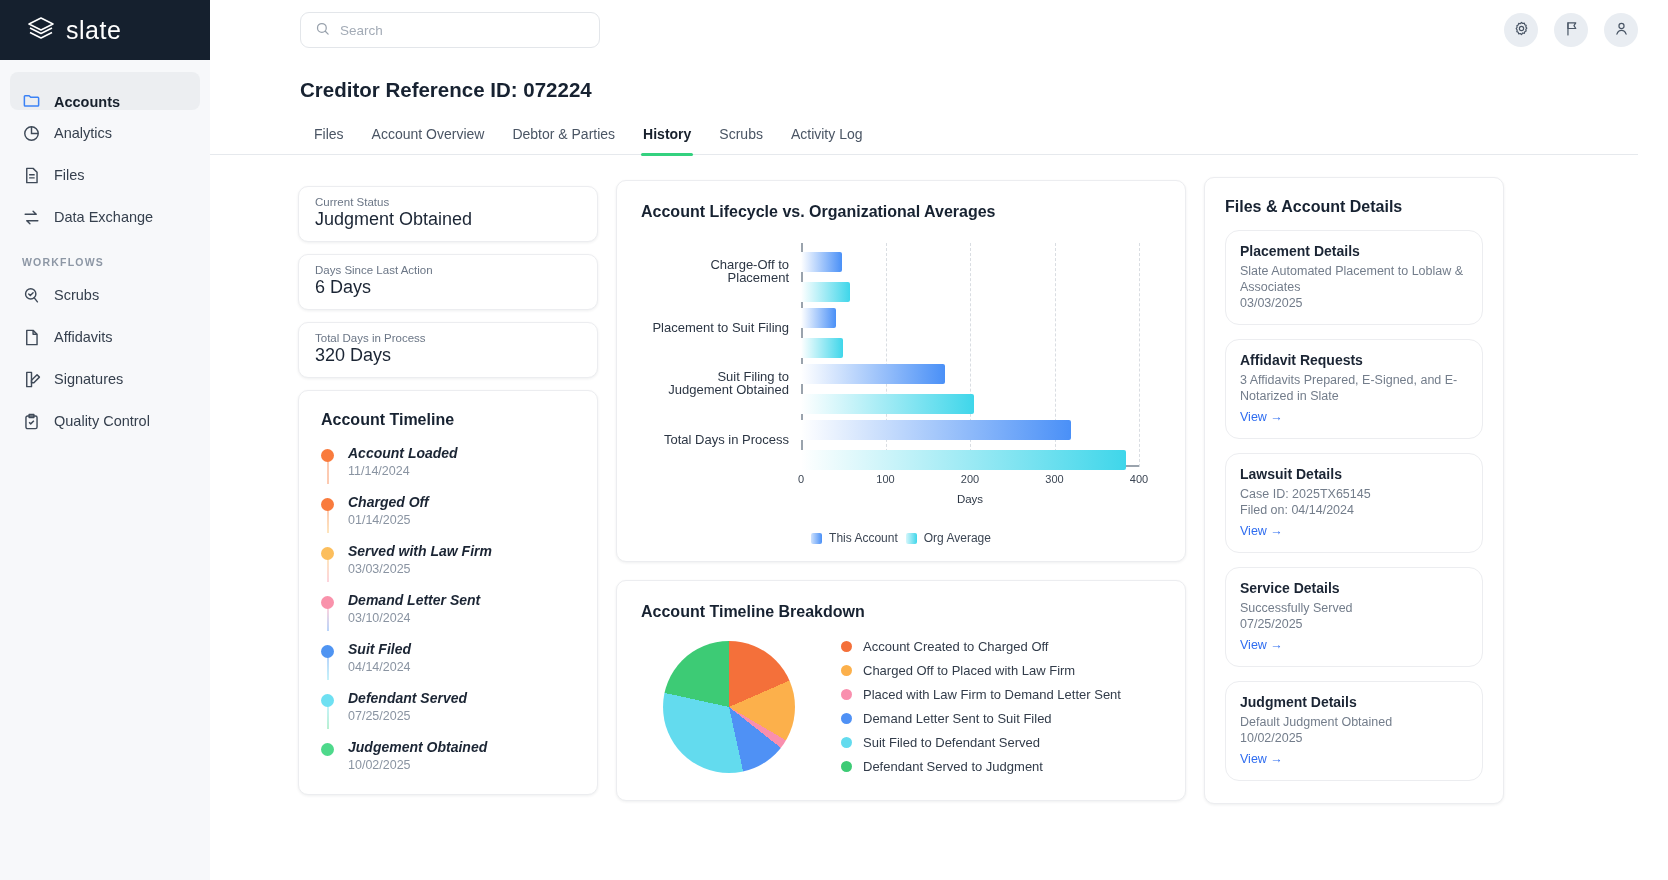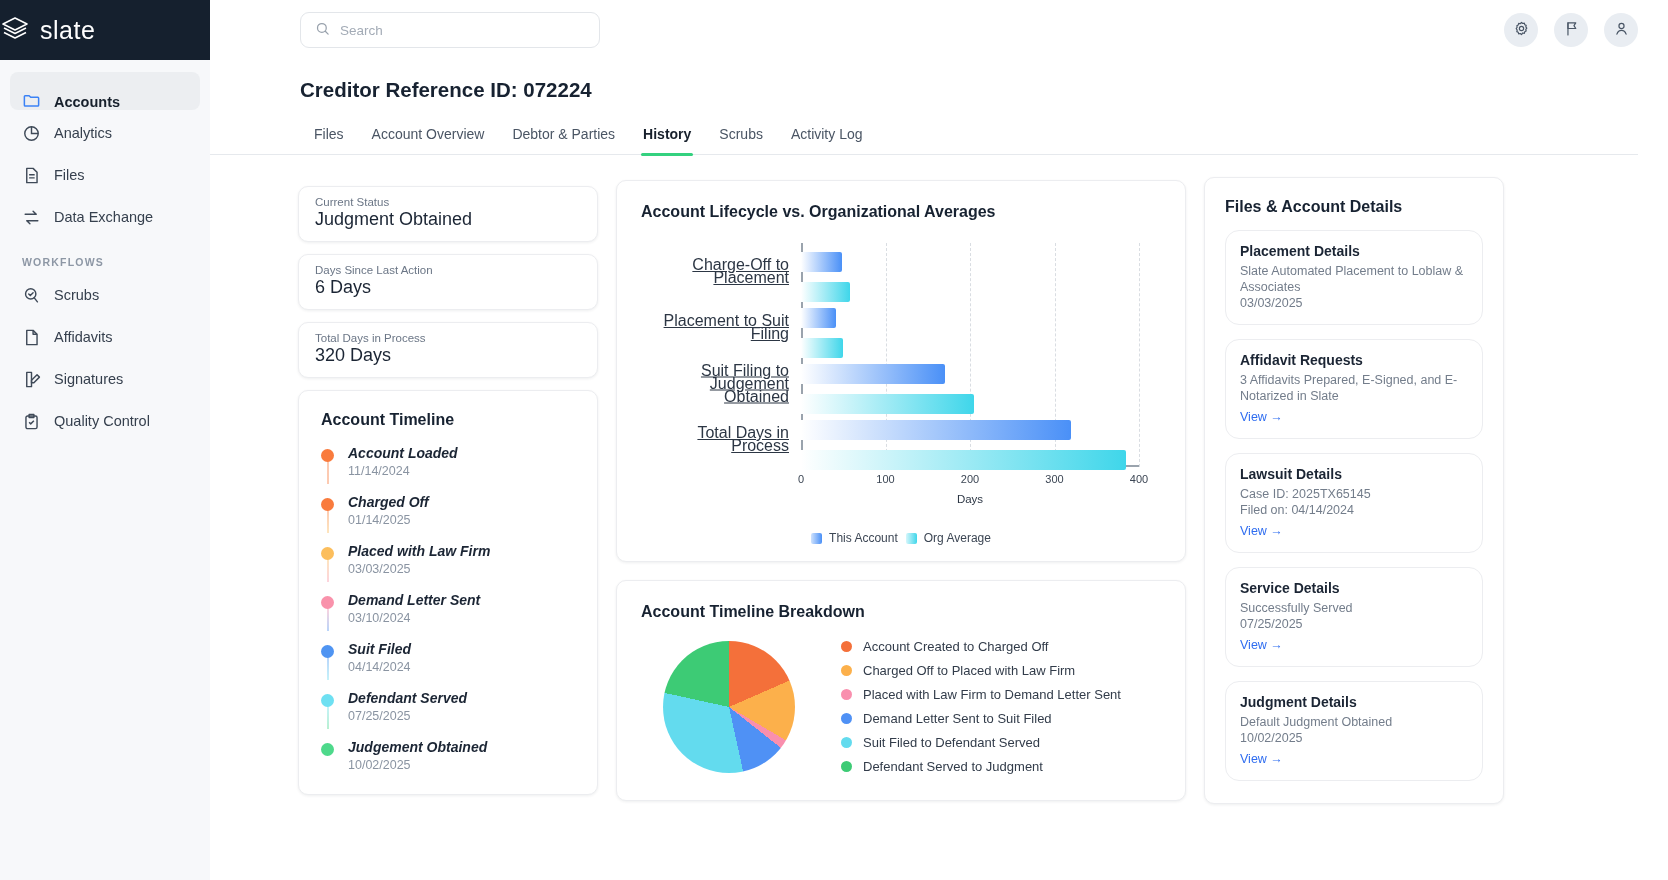--- a/index.html
+++ b/index.html
@@ -14,20 +14,21 @@
 
   
   .sidebar {
     width: 210px; min-width: 210px; height: 880px;
     background: #f7f8fa;
     display: flex; flex-direction: column;
   }
   .brand {
     height: 60px; background: #15202e;
     display: flex; align-items: center; gap: 10px;
+    padding-left: 26px;
   }
   .brand-name { color: #fff; font-size: 25px; letter-spacing: .5px; font-weight: 400; }
   .nav { padding: 12px 10px 0 10px; }
   .nav-item {
     display: flex; align-items: center; gap: 13px;
     height: 38px; padding: 0 12px; border-radius: 8px;
     color: #36404e; font-size: 14.5px; margin-bottom: 4px;
     cursor: pointer;
   }
   .nav-item.active { background: #eceef1; color: #17202c; font-weight: 600; align-items: flex-end; }
@@ -111,22 +112,22 @@
   .tl-title { font-size: 14px; font-weight: 700; color: #1b2534; line-height: 17px; font-style: italic; }
   .tl-date { font-size: 12.5px; color: #8a94a2; margin-top: 2px; }
 
   
   .chart-panel { padding: 22px 24px 16px 24px; }
   .chart-area { position: relative; height: 300px; margin-top: 6px; }
   .bar-rows { position: absolute; left: 160px; right: 22px; top: 16px; bottom: 60px; }
   .grp { position: relative; height: 25%; }
   .grp-label {
     position: absolute; right: 100%; width: 150px; text-align: right;
-    top: 50%; transform: translateY(-50%); font-size: 16px; color: #2c3644;
-    line-height: 13px; padding-right: 12px; text-decoration: underline;
+    top: 50%; transform: translateY(-50%); font-size: 13px; color: #2c3644;
+    line-height: 13px; padding-right: 12px;
   }
   .bar { position: absolute; height: 20px; border-radius: 0 2px 2px 0; }
   .bar.a { top: 9px; background: linear-gradient(to right, #ffffff, #4a90f7); }
   .bar.b { top: 39px; background: linear-gradient(to right, #ffffff, #3fd6ea); }
   .axis-line { position: absolute; left: 160px; top: 16px; bottom: 60px; width: 2px; background: #9aa3ad; }
   .axis-x { position: absolute; left: 160px; right: 22px; bottom: 60px; height: 2px; background: #9aa3ad; }
   .gridv {
     position: absolute; top: 16px; bottom: 60px; width: 1px;
     border-left: 1px dashed #d9dde2;
   }
@@ -349,21 +350,21 @@
                   <div class="tl-title">Charged Off</div>
                   <div class="tl-date">01/14/2025</div>
                 </div>
               </div>
               <div class="tl-item">
                 <div class="tl-marker">
                   <div class="tl-dot" style="background:#fcbe5c"></div>
                   <div class="tl-line" style="background:linear-gradient(to bottom,#fcbe5c66,#f992ab66)"></div>
                 </div>
                 <div>
-                  <div class="tl-title">Placed with Law Firm</div>
+                  <div class="tl-title">Served with Law Firm</div>
                   <div class="tl-date">03/03/2025</div>
                 </div>
               </div>
               <div class="tl-item">
                 <div class="tl-marker">
                   <div class="tl-dot" style="background:#f992ab"></div>
                   <div class="tl-line" style="background:linear-gradient(to bottom,#f992ab66,#4f94f266)"></div>
                 </div>
                 <div>
                   <div class="tl-title">Demand Letter Sent</div>

